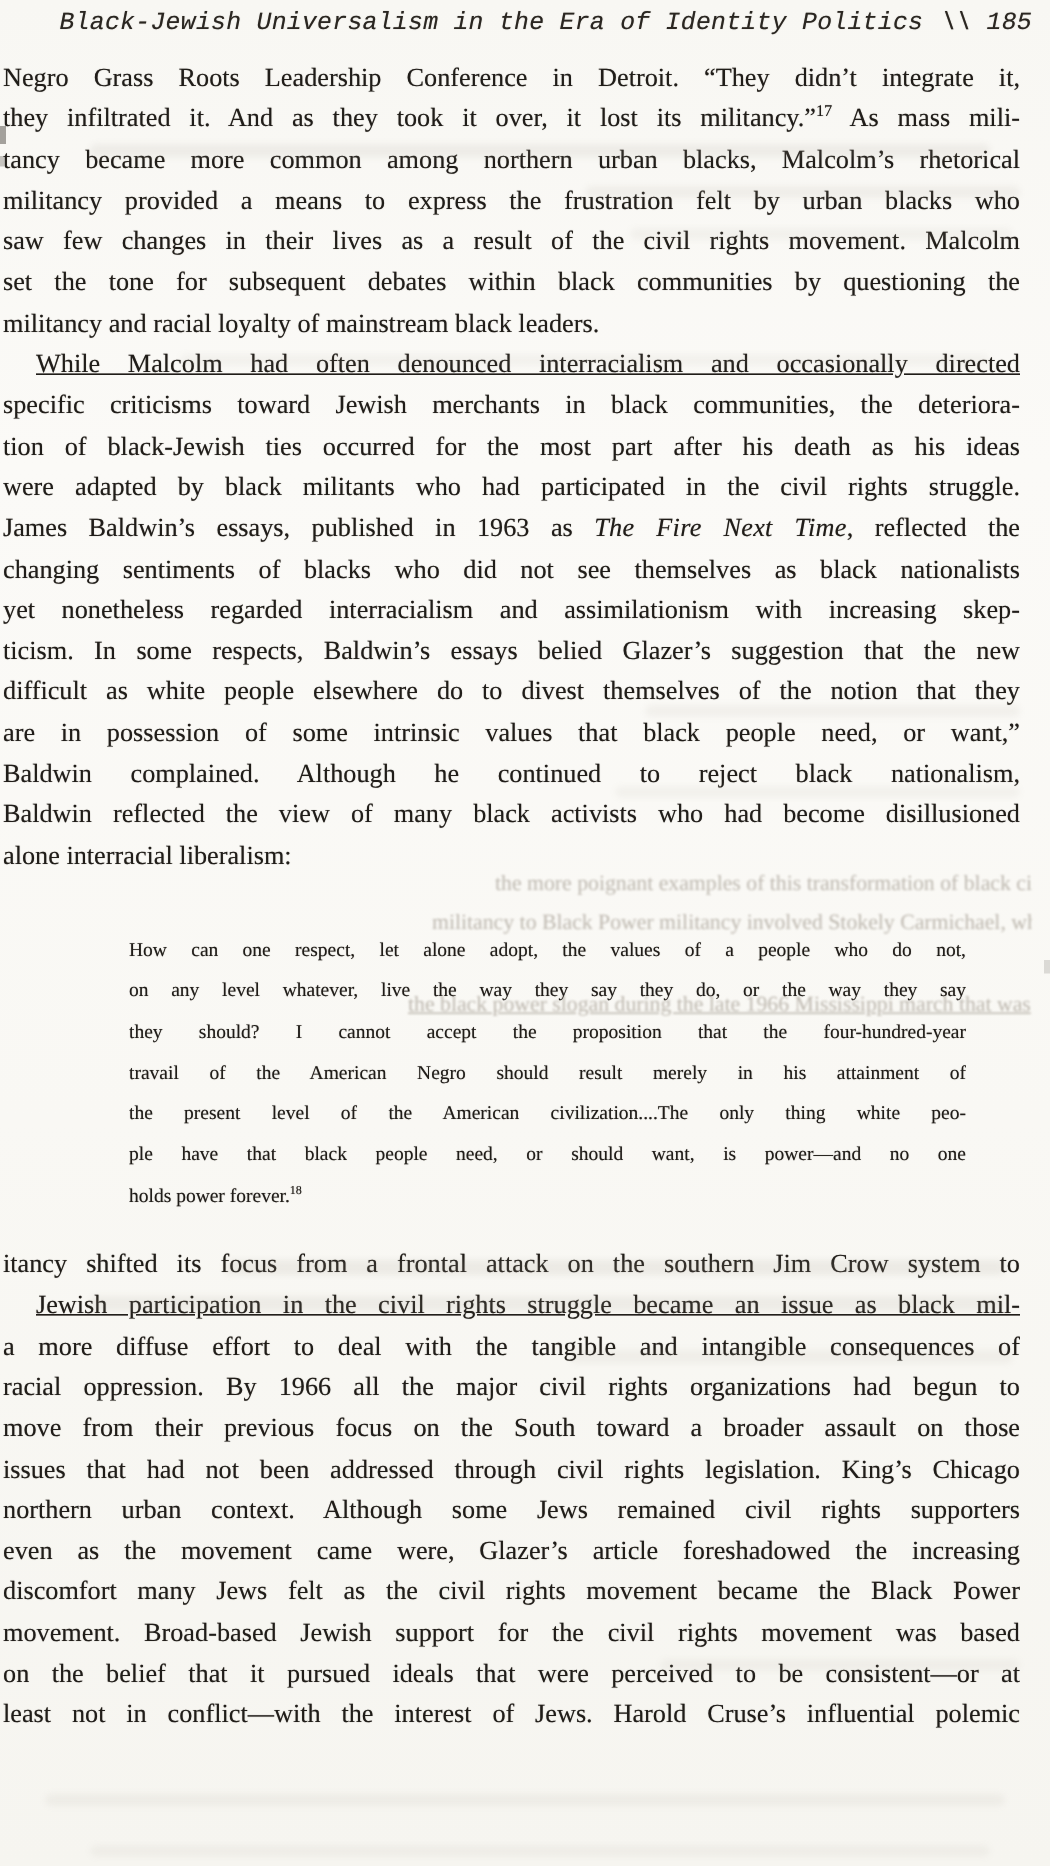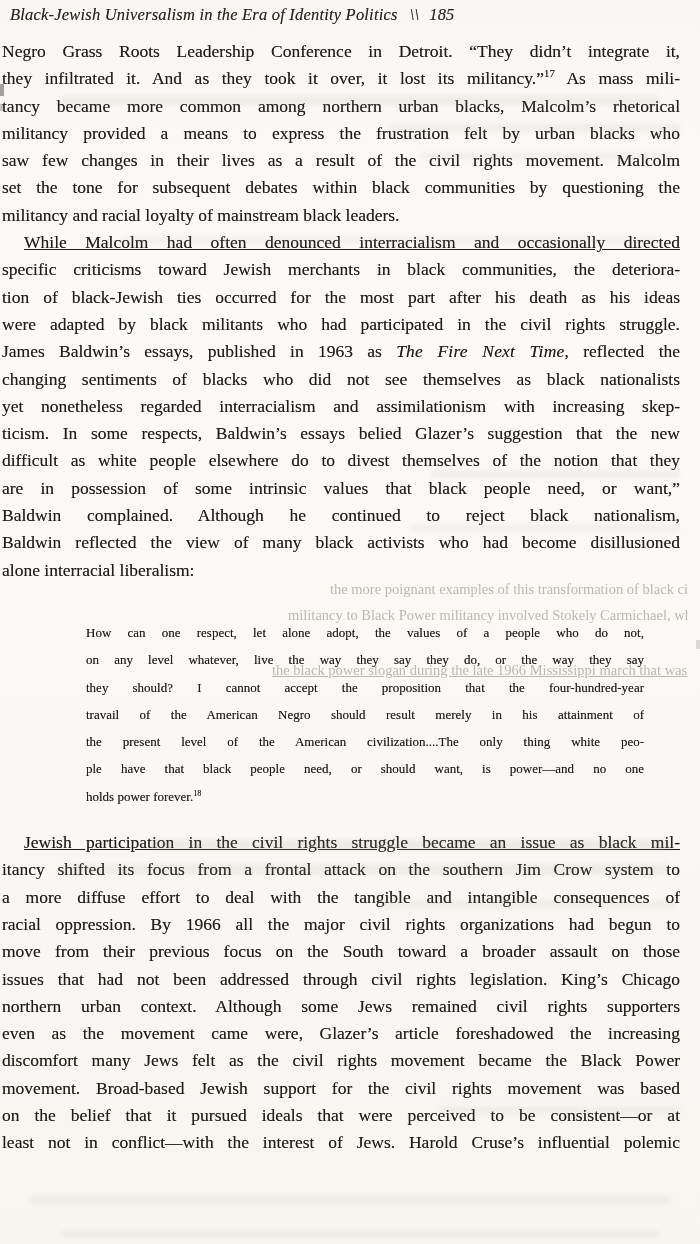--- a/index.html
+++ b/index.html
@@ -4,23 +4,24 @@
 <style>
   html,body{margin:0;padding:0;background:#e8e6e1;}
   .page{
     position:relative;width:700px;height:1244px;overflow:hidden;
     background:linear-gradient(180deg,#f8f7f3 0%,#fbfaf7 25%,#f9f8f4 60%,#f6f5f0 100%);
     font-family:"Liberation Serif","DejaVu Serif",serif;
     color:#201d19;
   }
   .running-head{
     position:absolute;top:4px;left:10px;width:678px;
-    font-style:italic;font-size:16.5px;line-height:22px;
+    text-align:right;font-style:italic;font-size:16.5px;line-height:22px;
     letter-spacing:0.2px;color:#2a2621;
     text-shadow:0 0 0.6px rgba(40,33,25,0.5);
+    font-family:Liberation Mono, monospace;
   }
   .running-head .pgnum{margin-left:10px;}
   .running-head .sep{margin-left:12px;}
   .text-block{
     position:absolute;top:38px;left:2px;width:678px;
     font-size:17.5px;line-height:27.3px;
     text-shadow:0 0 0.6px rgba(35,28,20,0.55);
   }
   .para{margin:0;}
   .line{
@@ -85,22 +86,22 @@
       <div class="para quote">
         <div class="line">How can one respect, let alone adopt, the values of a people who do not,</div>
         <div class="line">on any level whatever, live the way they say they do, or the way they say</div>
         <div class="line">they should? I cannot accept the proposition that the four-hundred-year</div>
         <div class="line">travail of the American Negro should result merely in his attainment of</div>
         <div class="line">the present level of the American civilization....The only thing white peo-</div>
         <div class="line">ple have that black people need, or should want, is power—and no one</div>
         <div class="line last">holds power forever.<sup>18</sup></div>
       </div>
       <div class="para body">
+        <div class="line">itancy shifted its focus from a frontal attack on the southern Jim Crow system to</div>
         <div class="line indent">Jewish participation in the civil rights struggle became an issue as black mil-</div>
-        <div class="line">itancy shifted its focus from a frontal attack on the southern Jim Crow system to</div>
         <div class="line">a more diffuse effort to deal with the tangible and intangible consequences of</div>
         <div class="line">racial oppression. By 1966 all the major civil rights organizations had begun to</div>
         <div class="line">move from their previous focus on the South toward a broader assault on those</div>
         <div class="line">issues that had not been addressed through civil rights legislation. King’s Chicago</div>
         <div class="line">northern urban context. Although some Jews remained civil rights supporters</div>
         <div class="line">even as the movement came were, Glazer’s article foreshadowed the increasing</div>
         <div class="line">discomfort many Jews felt as the civil rights movement became the Black Power</div>
         <div class="line">movement. Broad-based Jewish support for the civil rights movement was based</div>
         <div class="line">on the belief that it pursued ideals that were perceived to be consistent—or at</div>
         <div class="line">least not in conflict—with the interest of Jews. Harold Cruse’s influential polemic</div>

